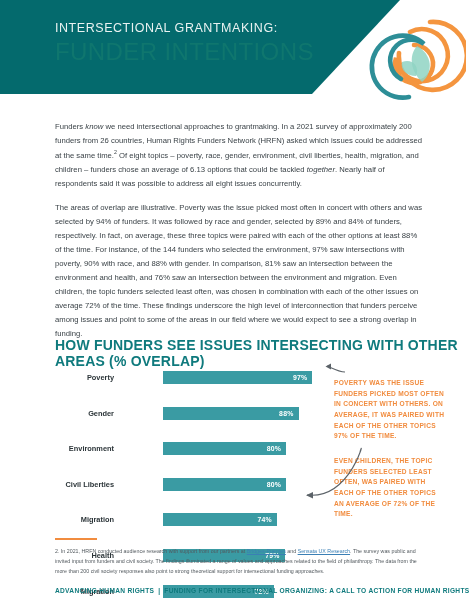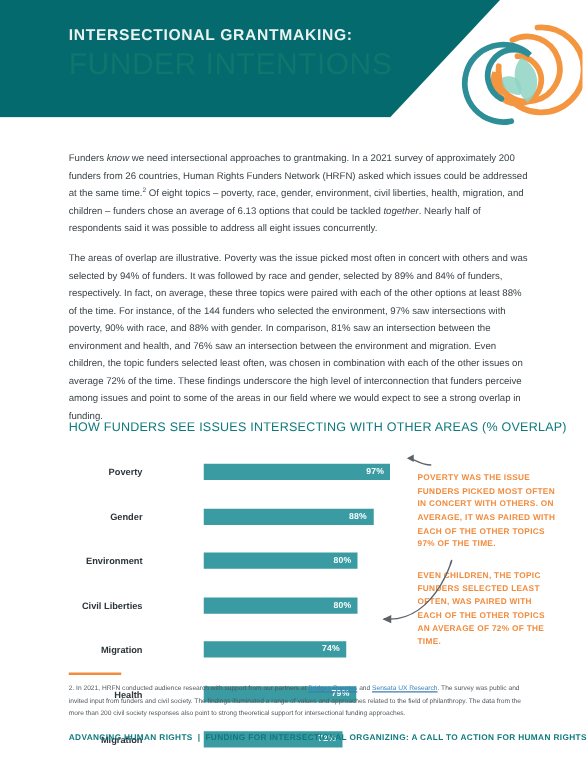--- a/index.html
+++ b/index.html
@@ -14,21 +14,21 @@
   
   .header-band {
     position: absolute; top: 0; left: 0;
     width: 400px; height: 94px;
     background: #046a6d;
     clip-path: polygon(0 0, 100% 0, 78% 100%, 0 100%);
   }
   .header-text { position: absolute; top: 22px; left: 55px; z-index: 4; }
   .kicker {
     color: #e9f2f1; font-size: 12.5px; letter-spacing: .55px;
-    font-weight: 700; font-stretch: condensed; line-height: 1.1;
+    font-weight: 400; font-stretch: condensed; line-height: 1.1;
   }
   .title {
     color: #0f766e; font-size: 24px; letter-spacing: .4px;
     font-weight: 400; line-height: 1.15; margin-top: 2px;
   }
 
   
   .logo { position: absolute; top: 2px; right: 4px; width: 112px; height: 108px; z-index: 5; }
 
   
@@ -36,22 +36,22 @@
   .body-copy p {
     font-size: 7.7px; line-height: 1.82; color: #3b4348;
     text-align: left; margin-bottom: 10px;
   }
   .body-copy p em { }
   .body-copy sup { font-size: 5.3px; vertical-align: super; }
 
   
   .chart-title {
     position: absolute; left: 55px; top: 337px;
-    color: #0f7a7d; font-size: 10px; letter-spacing: .2px;
-    font-weight: 400; font-stretch: condensed;
+    color: #0f7a7d; font-size: 14px; letter-spacing: .2px;
+    font-weight: 700; font-stretch: condensed;
   }
   .chart { position: absolute; left: 55px; top: 362px; width: 262px; }
   .bar-row { display: flex; align-items: center; height: 31px; margin-bottom: 4.6px; gap: 40px; }
   .bar-label {
     width: 68px; text-align: right; padding-right: 9px;
     font-size: 7.4px; font-weight: 700; color: #2c3539; white-space: nowrap;
   }
   .bar-track { position: relative; flex: 1; height: 13px; }
   .bar-fill {
     height: 13px; background: #3a9ba3; display: flex;

